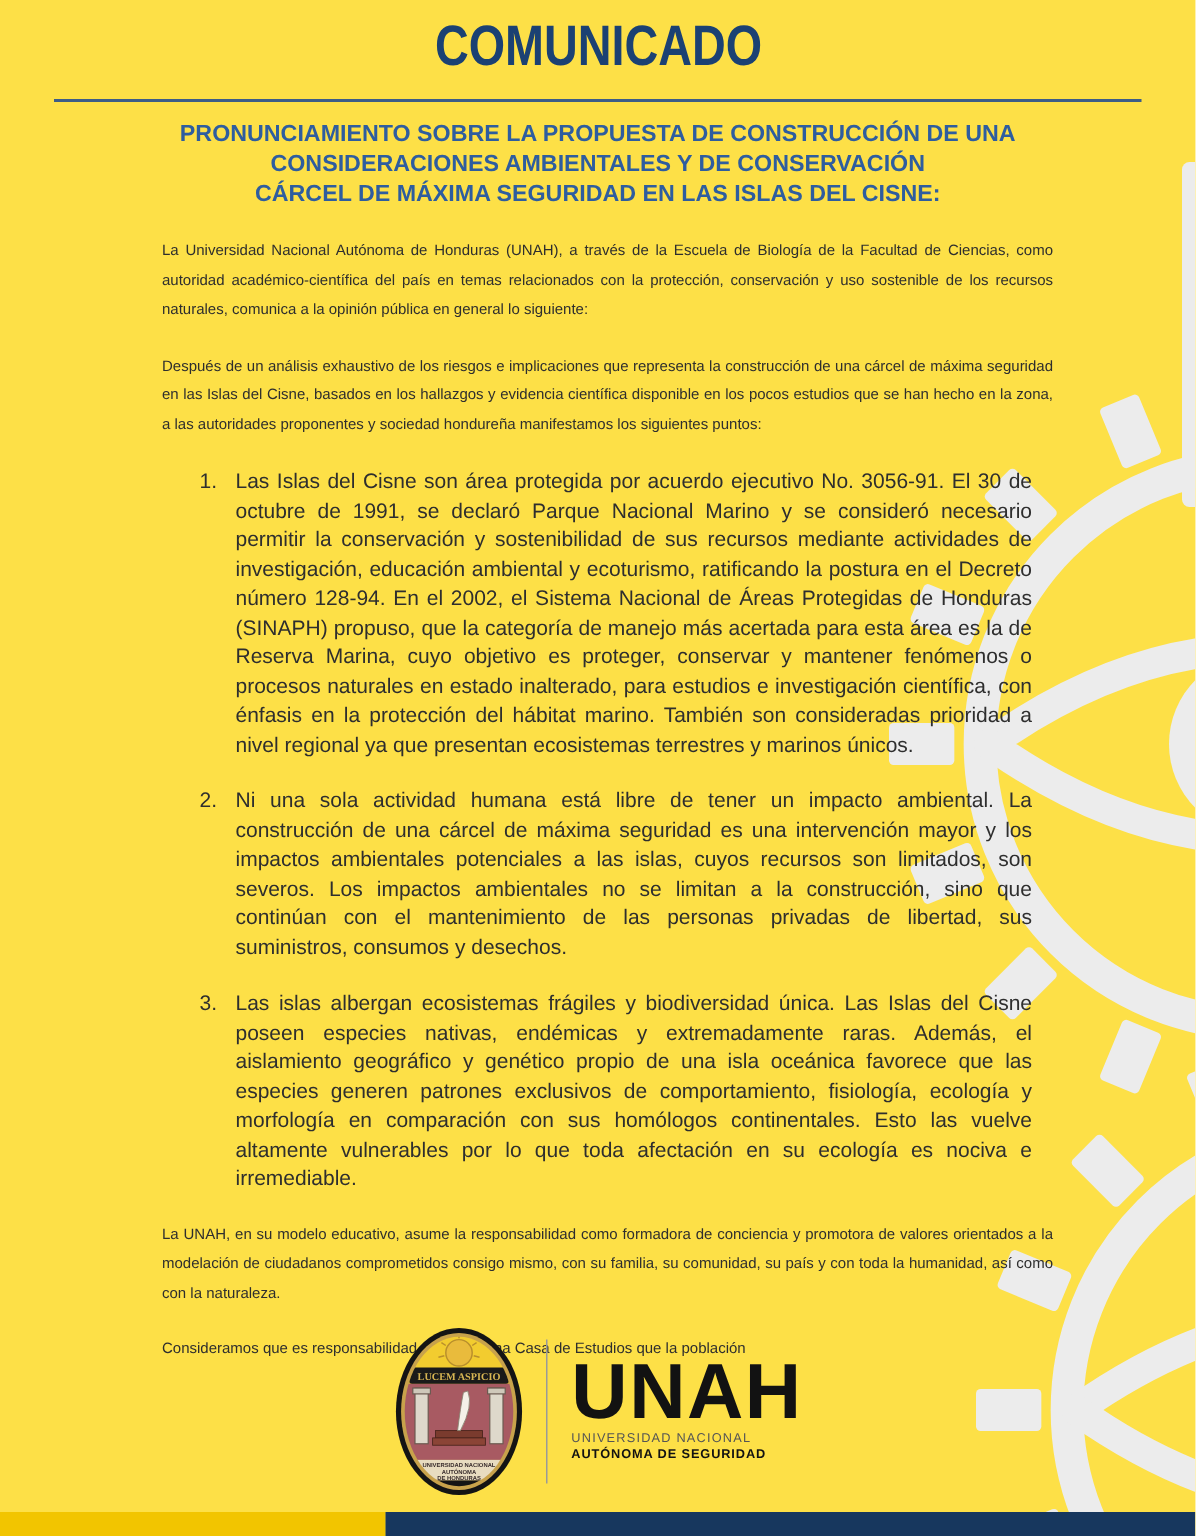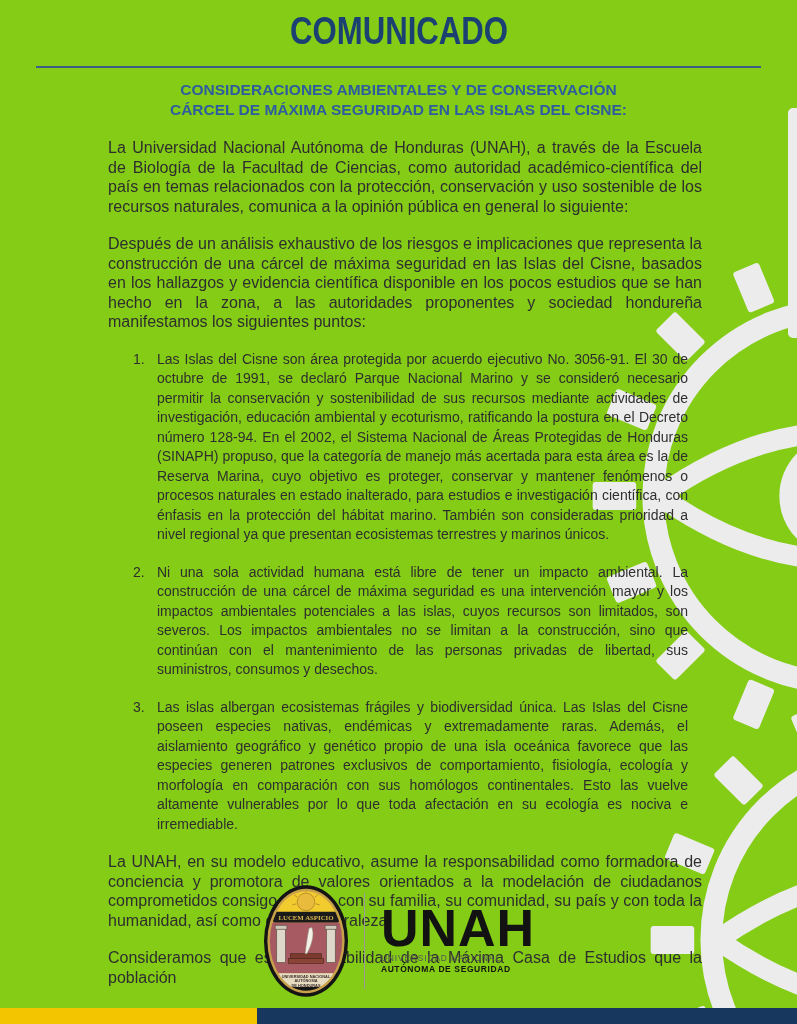--- a/index.html
+++ b/index.html
@@ -1,19 +1,19 @@
 <!DOCTYPE html>
 <html><head>
 <meta charset="utf-8">
 <style>
   html,body{margin:0;padding:0;background:#fff;}
   .page{
     position:relative;
     width:797px;height:1024px;
-    background:#84cc16;
+    background:#fde047;
     overflow:hidden;
     font-family:"Liberation Sans", sans-serif;
     color:#2e2e2e;
   }
   
   .wm{position:absolute;z-index:0;pointer-events:none;}
   .wm-bar{position:absolute;z-index:0;right:0;top:108px;width:9px;height:230px;background:#ececec;border-radius:5px 0 0 5px;}
   
   .content{position:relative;z-index:1;}
   .doc-title{
@@ -34,21 +34,21 @@
     text-align:center;
     color:#2e5d9f;
     font-weight:bold;
     font-size:15.5px;
     line-height:20px;
     margin:0 70px;
   }
   .heading span{display:block;}
   .body-text{
     margin:18px 95px 0 108px;
-    font-size:16px;
+    font-size:10px;
     line-height:19.5px;
     text-align:justify;
   }
   ol.points{
     list-style:none;
     margin:18px 109px 0 108px;
     padding:0;
     font-size:14px;
     line-height:19.5px;
   }
@@ -163,20 +163,21 @@
     <use href="#wm-eye"></use>
   </svg>
   <div class="wm-bar"></div>
 
   <div class="content">
     <h1 class="doc-title"><span class="squeeze">COMUNICADO</span></h1>
 
     <hr class="rule">
 
     <h2 class="heading">
+      <span>PRONUNCIAMIENTO SOBRE LA PROPUESTA DE CONSTRUCCIÓN DE UNA</span>
       <span>CONSIDERACIONES AMBIENTALES Y DE CONSERVACIÓN</span>
       <span>CÁRCEL DE MÁXIMA SEGURIDAD EN LAS ISLAS DEL CISNE:</span>
     </h2>
 
     <p class="body-text">La Universidad Nacional Autónoma de Honduras (UNAH), a través de la Escuela de Biología de la Facultad de Ciencias, como autoridad académico-científica del país en temas relacionados con la protección, conservación y uso sostenible de los recursos naturales, comunica a la opinión pública en general lo siguiente:</p>
 
     <p class="body-text">Después de un análisis exhaustivo de los riesgos e implicaciones que representa la construcción de una cárcel de máxima seguridad en las Islas del Cisne, basados en los hallazgos y evidencia científica disponible en los pocos estudios que se han hecho en la zona, a las autoridades proponentes y sociedad hondureña manifestamos los siguientes puntos:</p>
 
     <ol class="points">
       <li>

